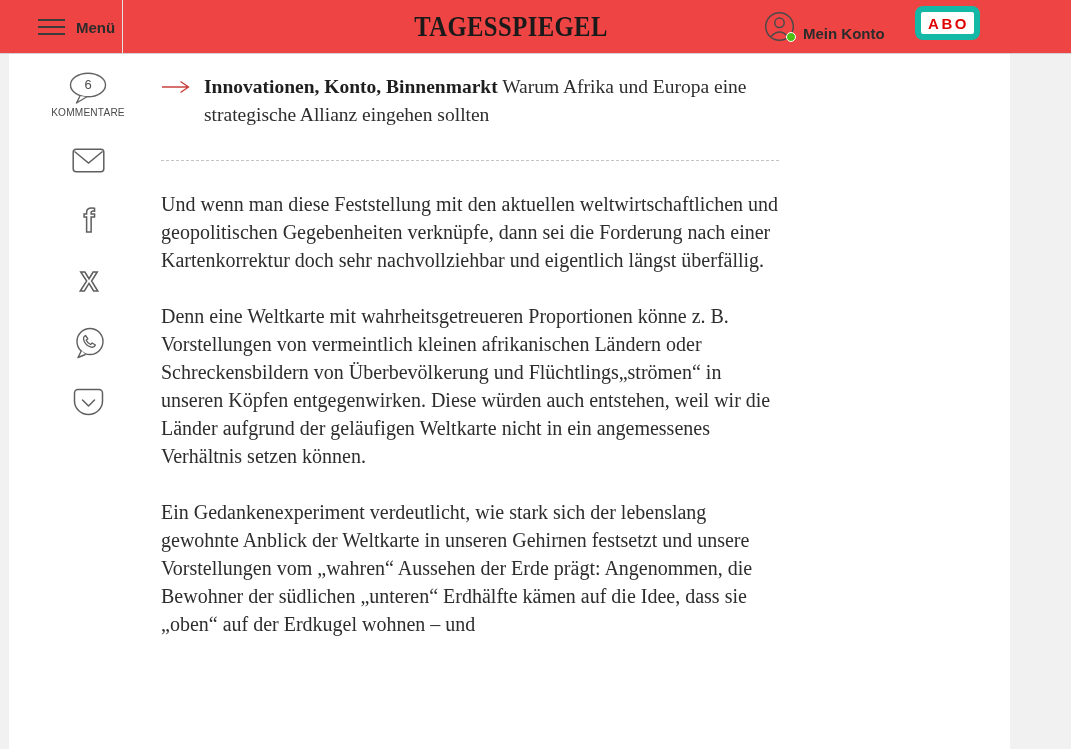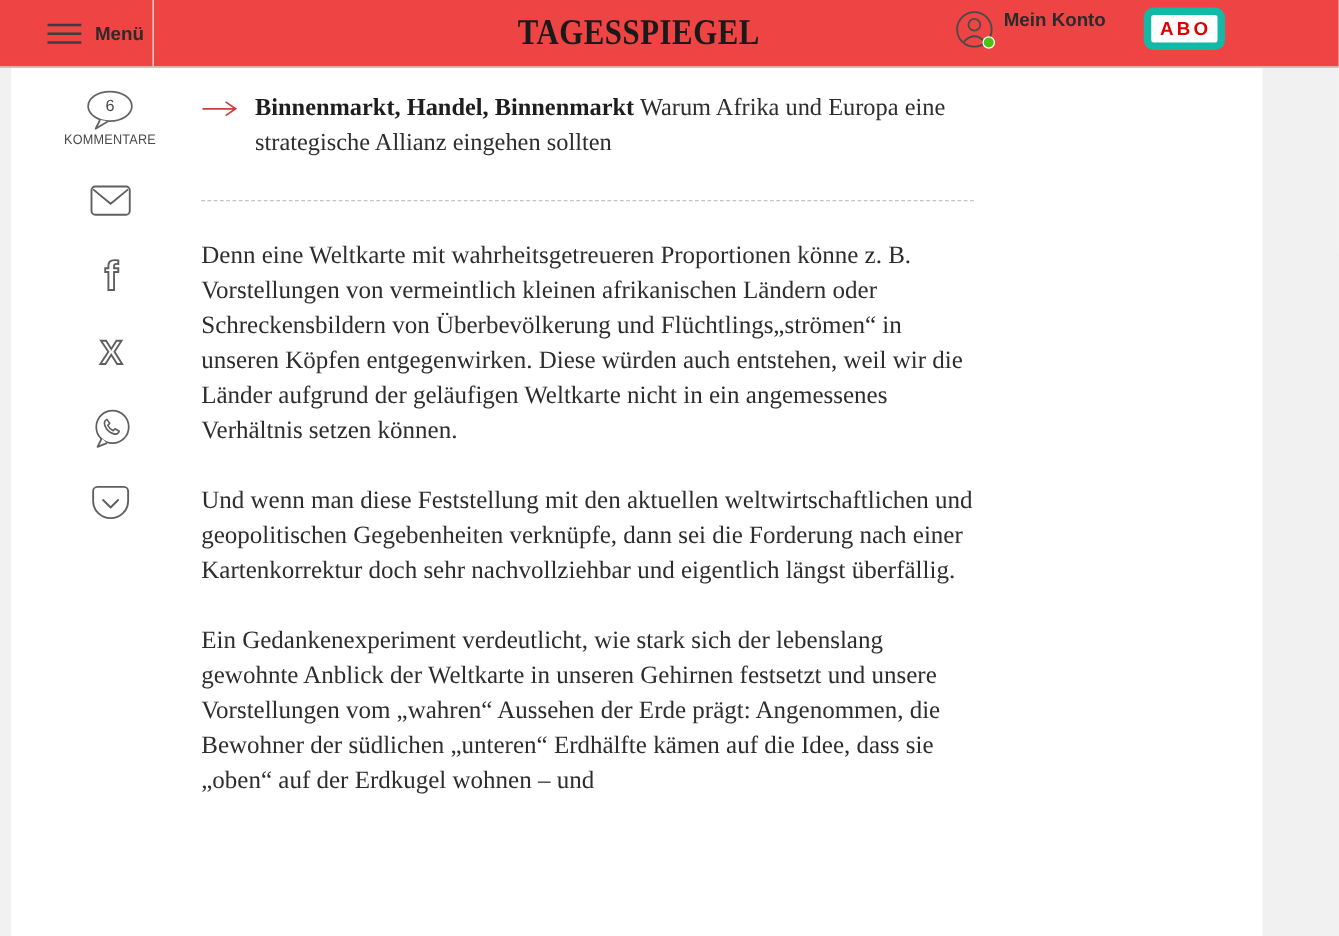--- a/index.html
+++ b/index.html
@@ -26,21 +26,21 @@
   .burger span { display: block; width: 27px; height: 2.4px; background: #3c3c3c; }
   .menu-label { margin-left: 11px; font-size: 15px; font-weight: 700; color: #2b2b2b; }
   .header-divider { position: absolute; left: 122px; top: 0; width: 1px; height: 53px; background: #e0e0e0; }
   .logo {
     position: absolute; left: 511px; top: 10px; transform: translateX(-50%) scaleX(0.85);
     font-family: "Liberation Serif", serif; font-weight: 700; font-size: 29px;
     letter-spacing: 0.5px; color: #1a1a1a; white-space: nowrap; cursor: pointer;
   }
   .account {
     position: absolute; left: 764px; top: 8px; height: 34px;
-    display: flex; align-items: flex-start; cursor: pointer;
+    display: flex; align-items: flex-end; cursor: pointer;
   }
   .avatar-wrap { position: relative; width: 31px; height: 31px; }
   .online-dot {
     position: absolute; right: -1px; bottom: 0; width: 10px; height: 10px;
     background: #4cc014; border-radius: 50%; border: 1.5px solid #fff;
   }
   .account-label { margin-left: 8px; font-size: 15px; font-weight: 700; color: #2b2b2b; }
   .abo-btn {
     position: absolute; left: 915px; top: 6px; width: 65px; height: 34px;
     background: #fff; border: 6px solid #14b8a6; border-radius: 8px;
@@ -174,24 +174,24 @@
   </button>
 </div>
 
 <div class="main">
 
 
   <div class="teaser">
     <svg class="teaser-arrow" width="30" height="16" viewBox="0 0 30 16">
       <path d="M1 8 H27 M19.5 2.5 L27.5 8 L19.5 13.5" fill="none" stroke="#c8413c" stroke-width="1.4"></path>
     </svg>
-    <div class="teaser-text"><span class="teaser-kicker">Binnenmarkt, Handel, Binnenmarkt</span> <span>Warum Afrika und Europa eine strategische Allianz eingehen sollten</span></div>
+    <div class="teaser-text"><span class="teaser-kicker">Innovationen, Konto, Binnenmarkt</span> <span>Warum Afrika und Europa eine strategische Allianz eingehen sollten</span></div>
   </div>
 
   <hr class="dashed-divider">
 
   <div class="article">
+    <p>Und wenn man diese Feststellung mit den aktuellen weltwirtschaftlichen und geopolitischen Gegebenheiten verknüpfe, dann sei die Forderung nach einer Kartenkorrektur doch sehr nachvollziehbar und eigentlich längst überfällig.</p>
     <p>Denn eine Weltkarte mit wahrheitsgetreueren Proportionen könne z. B. Vorstellungen von vermeintlich kleinen afrikanischen Ländern oder Schreckensbildern von Überbevölkerung und Flüchtlings„strömen“ in unseren Köpfen entgegenwirken. Diese würden auch entstehen, weil wir die Länder aufgrund der geläufigen Weltkarte nicht in ein angemessenes Verhältnis setzen können.</p>
-    <p>Und wenn man diese Feststellung mit den aktuellen weltwirtschaftlichen und geopolitischen Gegebenheiten verknüpfe, dann sei die Forderung nach einer Kartenkorrektur doch sehr nachvollziehbar und eigentlich längst überfällig.</p>
     <p>Ein Gedankenexperiment verdeutlicht, wie stark sich der lebenslang gewohnte Anblick der Weltkarte in unseren Gehirnen festsetzt und unsere Vorstellungen vom „wahren“ Aussehen der Erde prägt: Angenommen, die Bewohner der südlichen „unteren“ Erdhälfte kämen auf die Idee, dass sie „oben“ auf der Erdkugel wohnen – und</p>
   </div>
 
 </div>
 
 </body></html>

